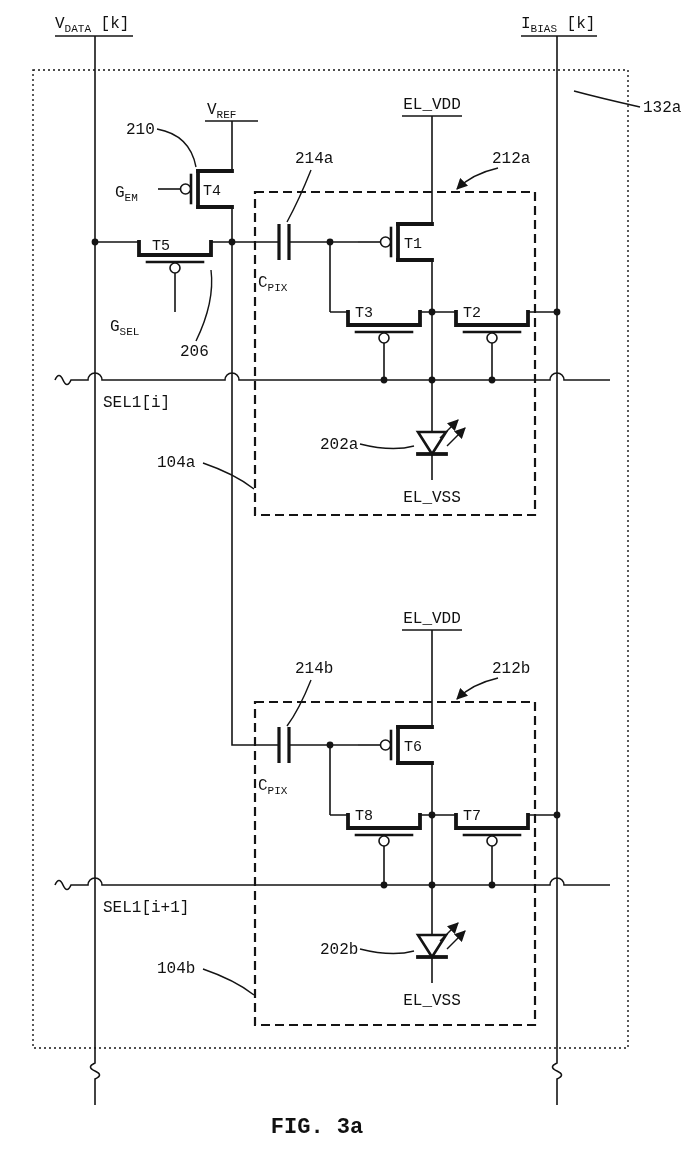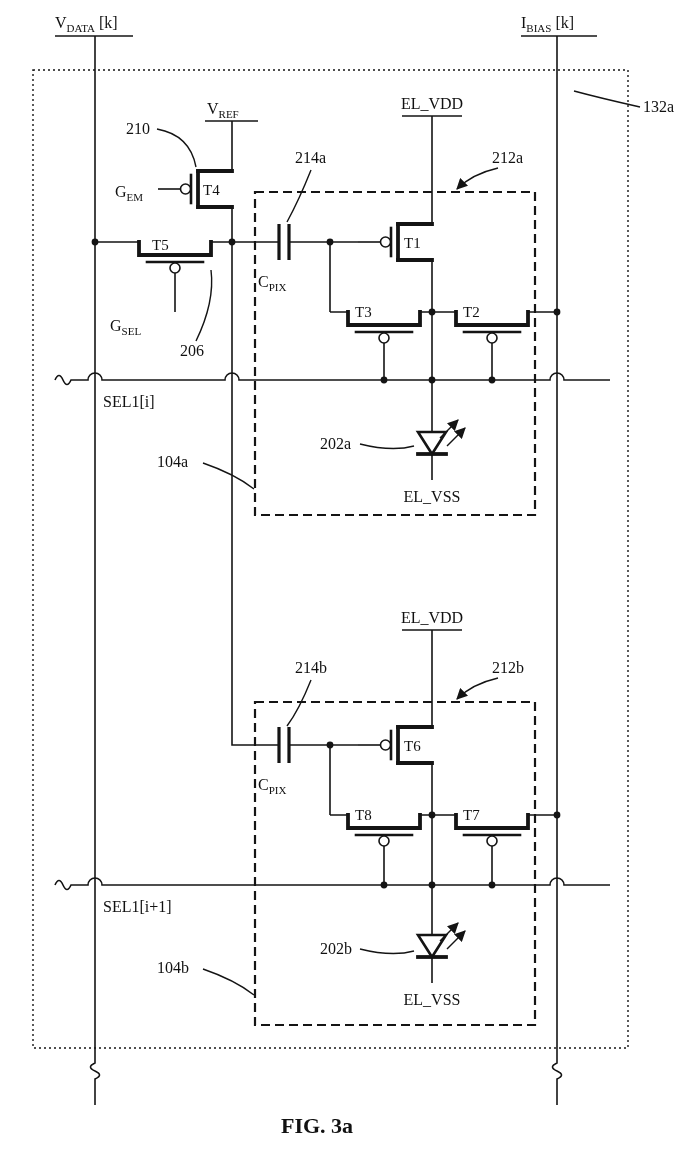--- a/index.html
+++ b/index.html
@@ -1,16 +1,16 @@
 <!DOCTYPE html>
 <html><head>
 <meta charset="utf-8">
 <style>
   html,body{margin:0;padding:0;background:#ffffff;}
-  .canvas{position:relative;width:697px;height:1157px;background:#ffffff;font-family:Liberation Serif, serif;}
+  .canvas{position:relative;width:697px;height:1157px;background:#ffffff;font-family:Liberation Mono, monospace;}
   svg{display:block;}
   .w{stroke:#141414;stroke-width:1.6;fill:none;}
   .thin{stroke:#141414;stroke-width:1.4;fill:none;}
   .bold{stroke:#141414;stroke-width:3.8;fill:none;stroke-linecap:square;}
   .plate{stroke:#141414;stroke-width:2.6;fill:none;stroke-linecap:square;}
   .plate2{stroke:#141414;stroke-width:3.2;fill:none;stroke-linecap:butt;}
   .ring{stroke:#141414;stroke-width:1.6;fill:#ffffff;}
   .dot{fill:#141414;stroke:none;}
   .dashbox{stroke:#141414;stroke-width:2.2;fill:none;stroke-dasharray:9 5;}
   .dotbox{stroke:#141414;stroke-width:1.4;fill:none;stroke-dasharray:2 3;}

